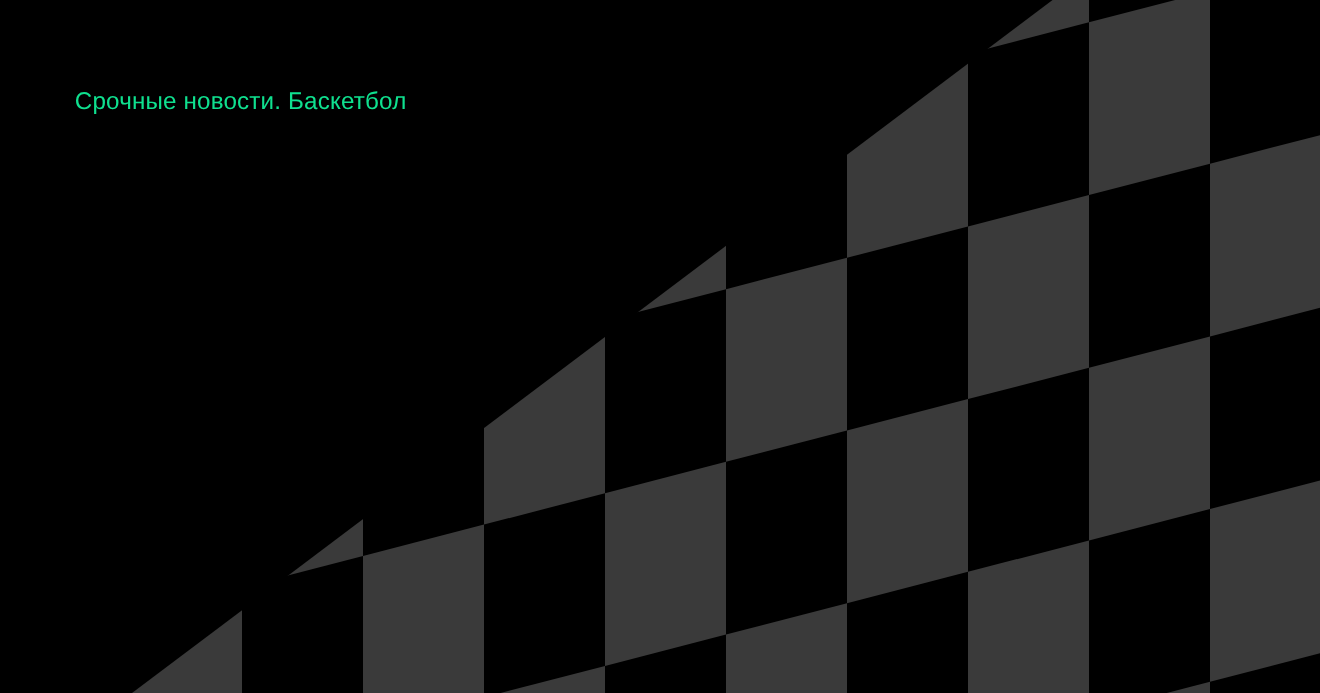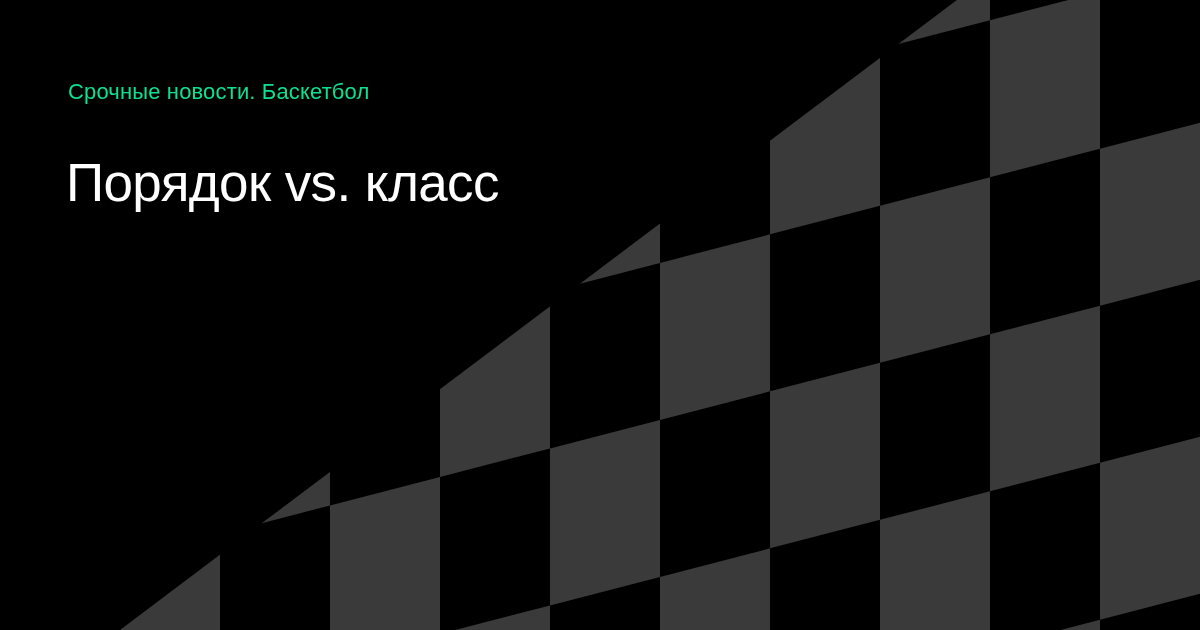--- a/index.html
+++ b/index.html
@@ -120,16 +120,15 @@
         <polygon points="440,947.92 550,919.4 550,1076.4 440,1104.92" fill="#3a3a3a"></polygon>
         <polygon points="660,890.88 770,862.36 770,1019.36 660,1047.88" fill="#3a3a3a"></polygon>
         <polygon points="880,833.84 990,805.3199999999999 990,962.3199999999999 880,990.84" fill="#3a3a3a"></polygon>
         <polygon points="1100,776.8 1210,748.28 1210,905.28 1100,933.8" fill="#3a3a3a"></polygon>
         <polygon points="1320,719.76 1430,691.24 1430,848.24 1320,876.76" fill="#3a3a3a"></polygon>
       </g>
   </svg>
 
   <div id="text-layer">
     <div class="kicker">Срочные новости. Баскетбол</div>
-    <div class="headline">Порядок vs. класс</div>
   </div>
 
 </div>
 
 </body></html>

